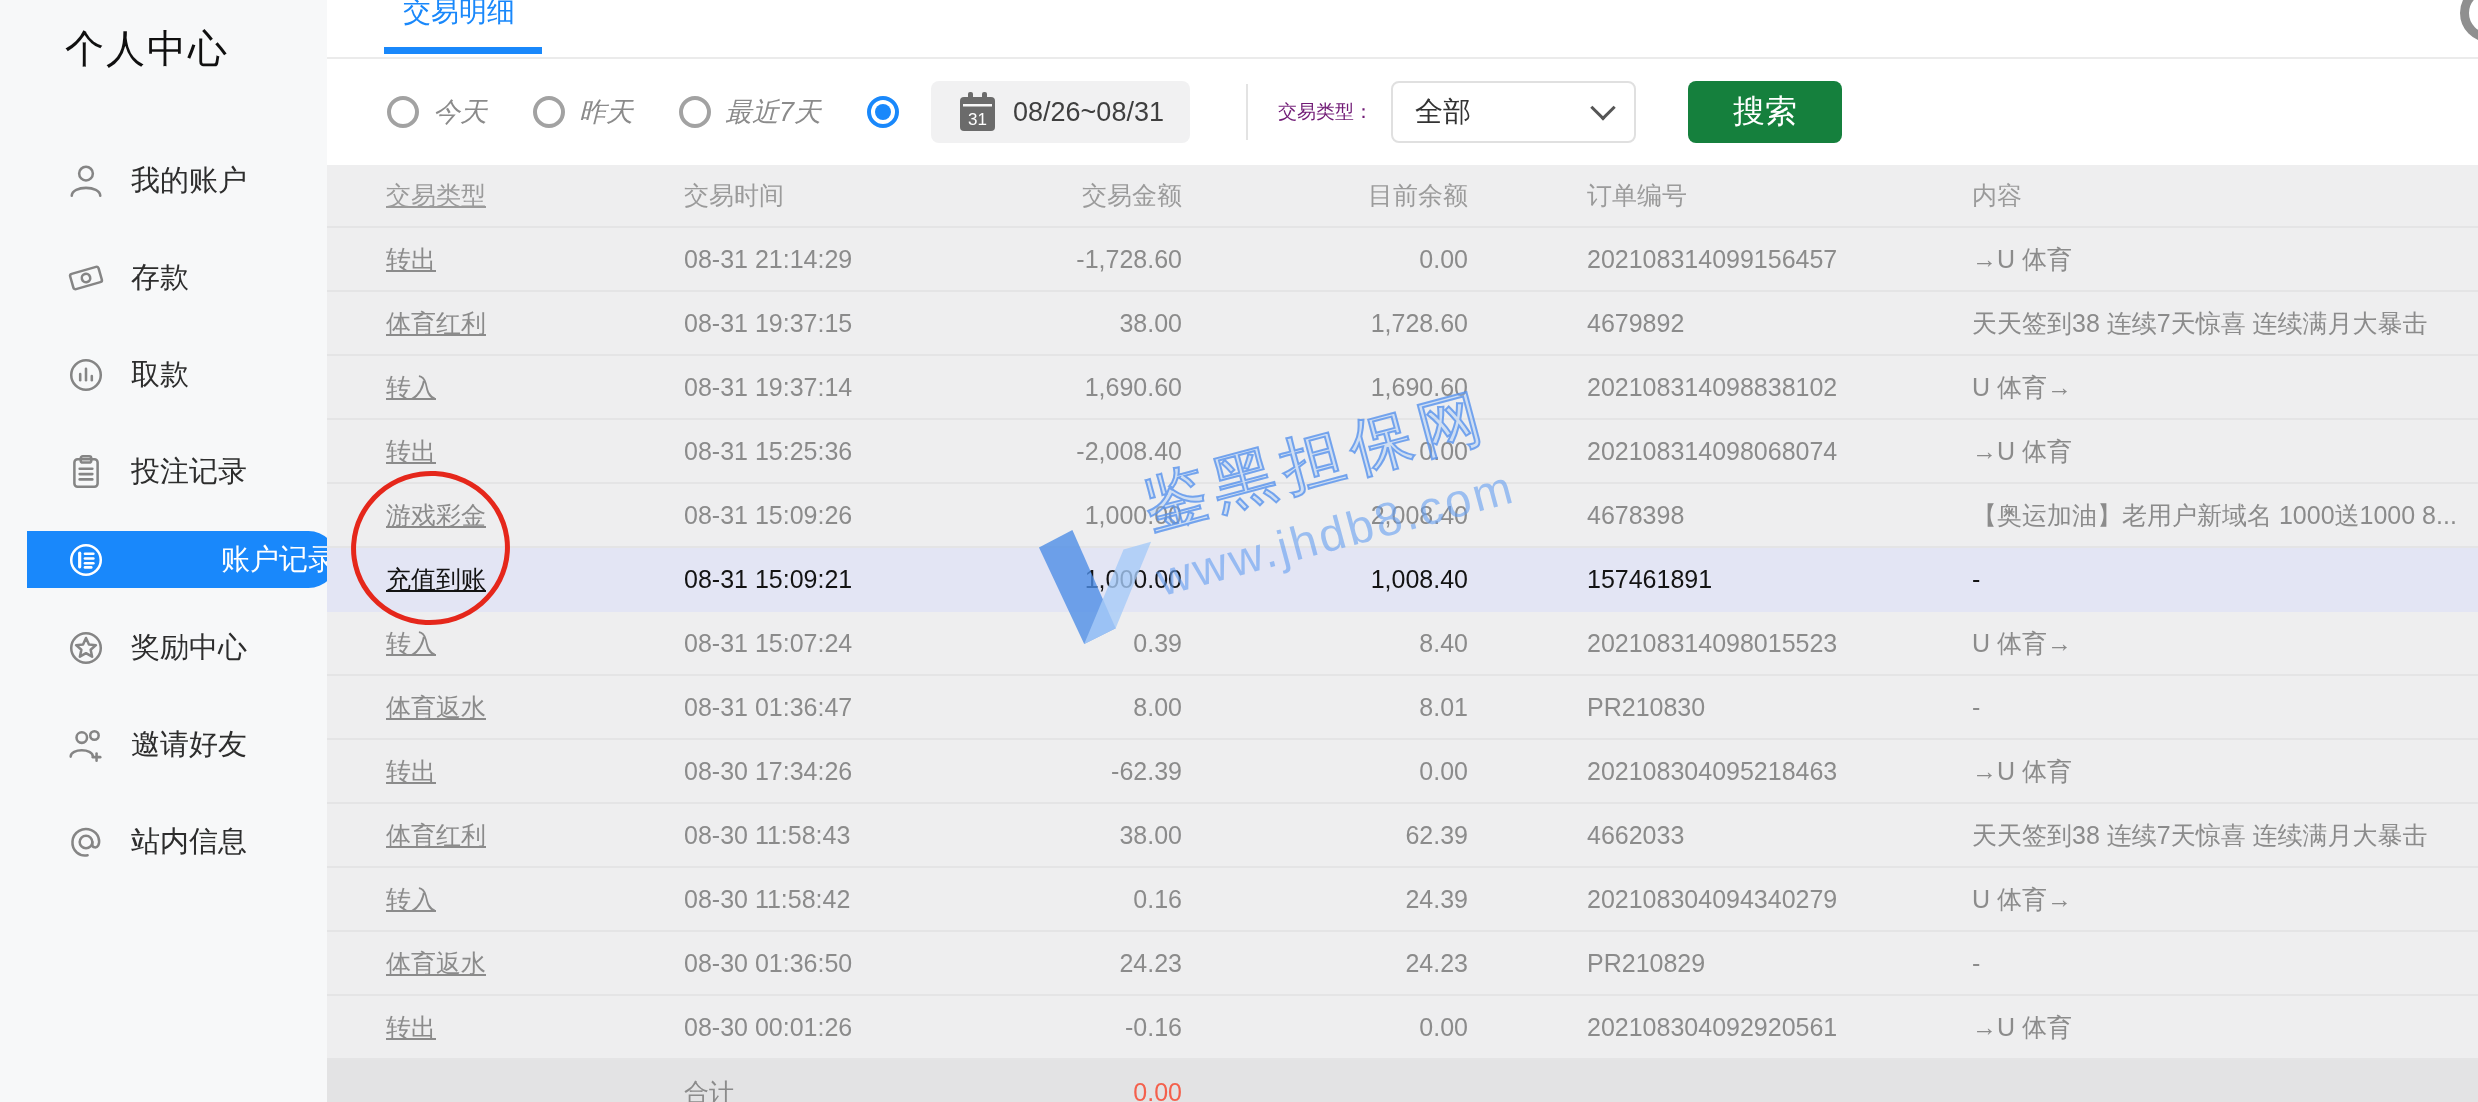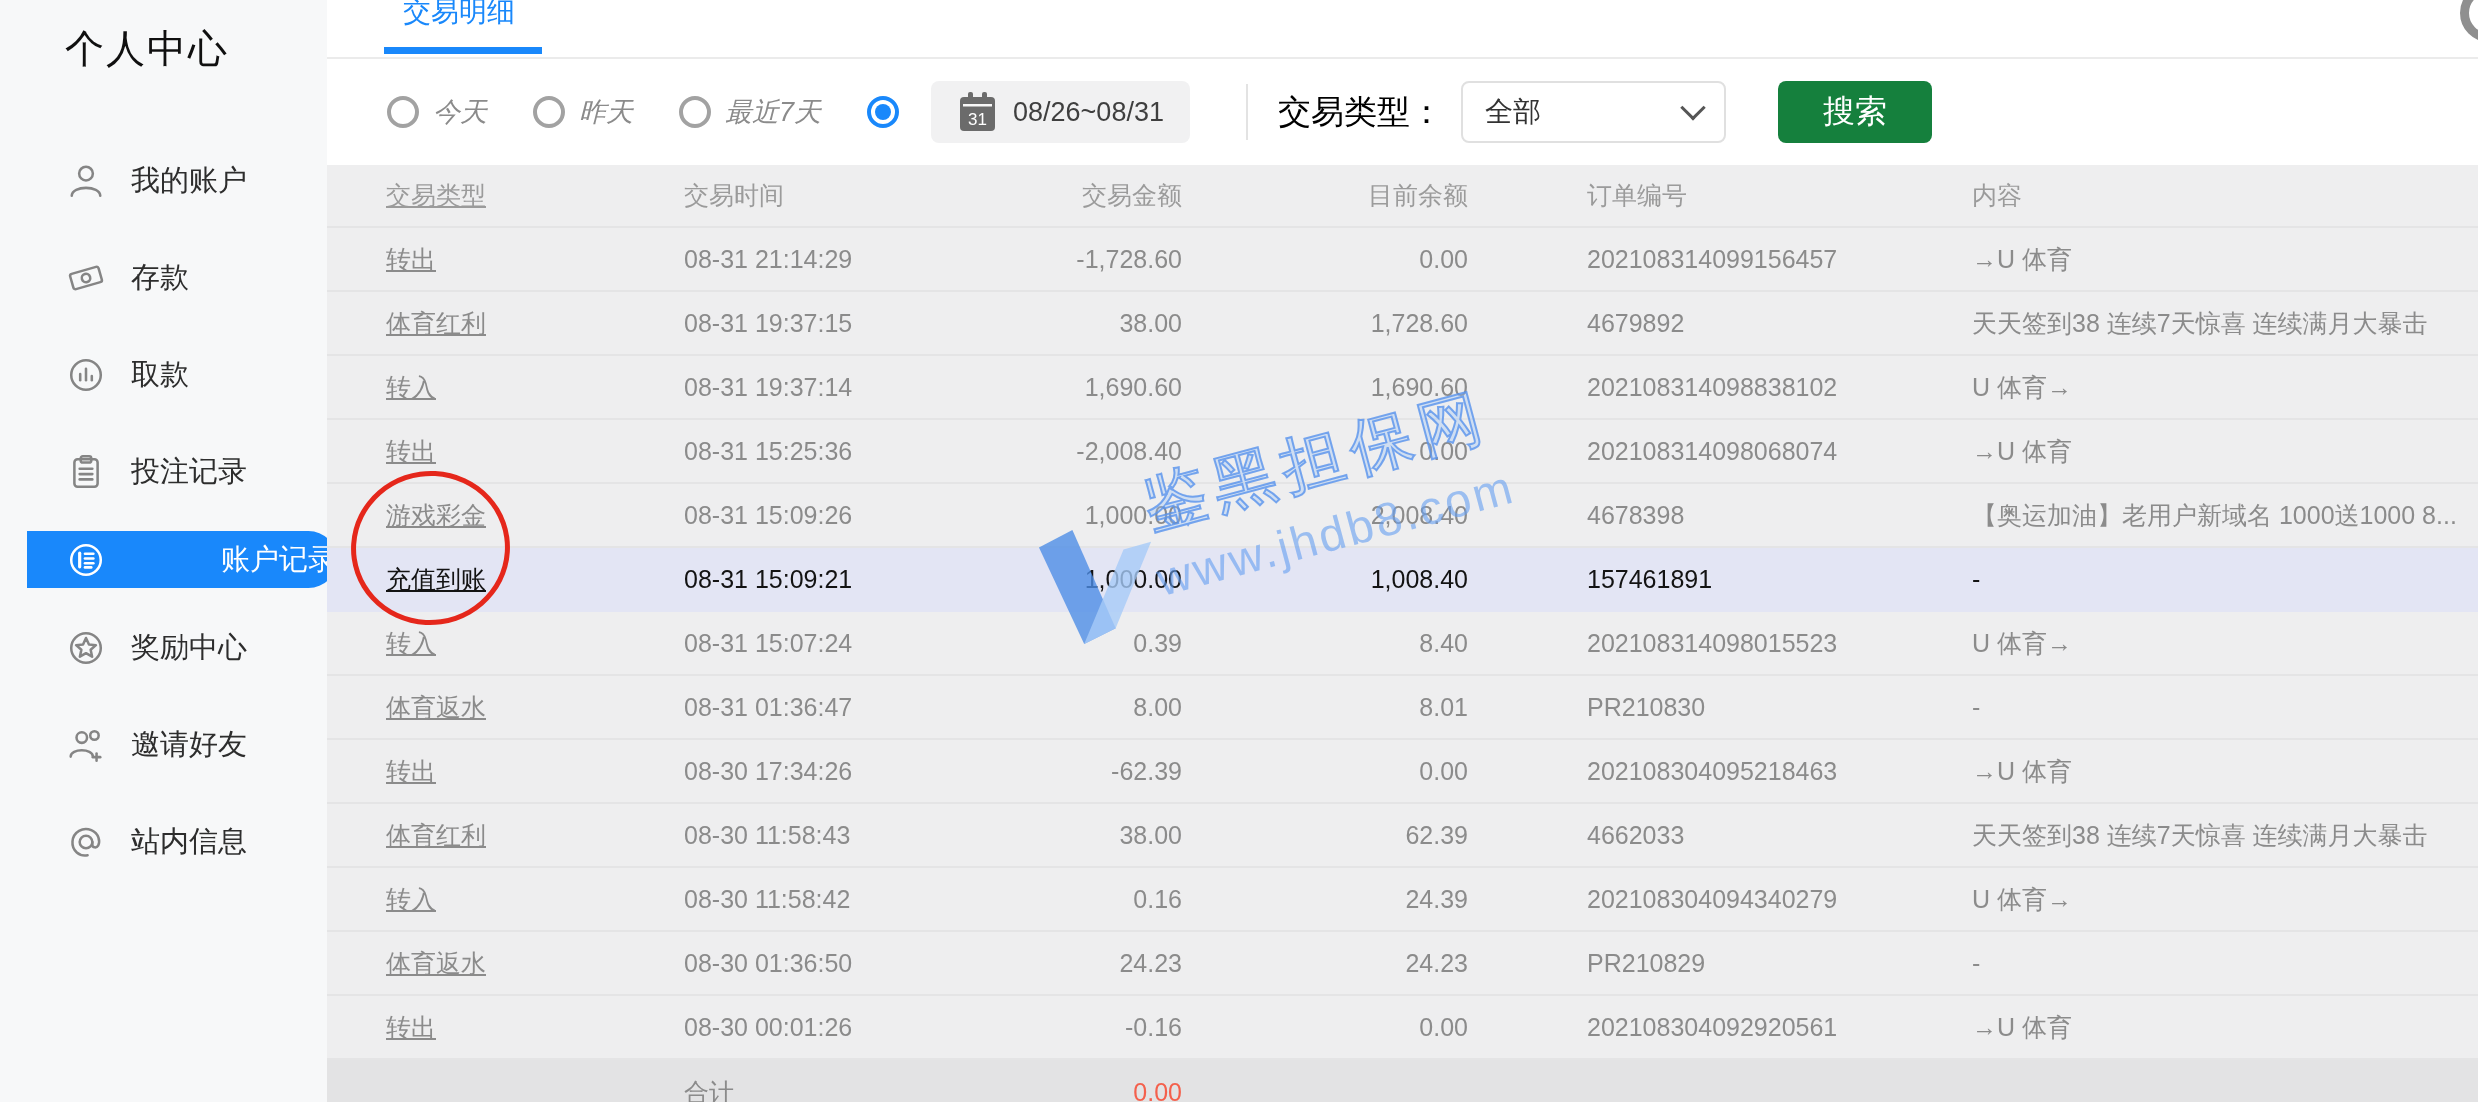--- a/index.html
+++ b/index.html
@@ -27,22 +27,22 @@
   .filterbar{height:106px;display:flex;align-items:center;background:#fff;}
   .radio-item{display:flex;align-items:center;margin-right:46px;cursor:pointer;}
   .radio-item:first-child{margin-left:60px;}
   .radio-circle{width:32px;height:32px;border:4px solid #a2a2a2;border-radius:50%;box-sizing:border-box;position:relative;}
   .radio-item.selected .radio-circle{border-color:#1988fb;}
   .radio-item.selected .radio-circle:after{content:'';position:absolute;inset:4px;background:#1988fb;border-radius:50%;}
   .radio-label{margin-left:14px;font-size:27px;color:#8b8b8b;font-style:italic;}
   .radio-item.no-label{margin-right:32px;}
   .date-btn{display:flex;align-items:center;gap:16px;height:62px;padding:0 26px;background:#f1f1f2;border-radius:8px;font-size:27px;color:#3f3f3f;margin-right:56px;cursor:pointer;}
   .v-divider{width:2px;height:56px;background:#e3e3e3;margin-right:30px;}
-  .type-label{font-size:33px;color:#000000;margin-right:18px;}
-  .type-select{width:265px;height:62px;border:2px solid #e0e0e0;border-radius:8px;background:#fff;display:flex;align-items:center;justify-content:space-between;padding:0 22px;box-sizing:border-box;font-size:28px;color:#333;margin-right:52px;cursor:pointer;}
+  .type-label{font-size:19px;color:#701a75;margin-right:18px;}
+  .type-select{width:245px;height:62px;border:2px solid #e0e0e0;border-radius:8px;background:#fff;display:flex;align-items:center;justify-content:space-between;padding:0 22px;box-sizing:border-box;font-size:28px;color:#333;margin-right:52px;cursor:pointer;}
   .chevron{width:15px;height:15px;border-right:3px solid #555;border-bottom:3px solid #555;transform:rotate(45deg) translate(-3px,-3px);}
   .search-btn{width:154px;height:62px;background:#15803d;color:#fff;border:none;border-radius:8px;font-size:32px;cursor:pointer;font-family:"Liberation Sans",sans-serif;}
 
   
   .table{position:relative;background:#eeeeef;}
   .trow{display:grid;grid-template-columns:357px 327px 171px 286px 504px 1fr;align-items:center;height:64px;border-bottom:2px solid #e4e4e5;font-size:25px;color:#8b8b8b;background:#eeeeef;box-sizing:border-box;}
   .thead{height:63px;color:#9b9b9b;}
   .cell{white-space:nowrap;}
   .c0{padding-left:59px;text-decoration:underline;}
   .c2,.c3{text-align:right;}

